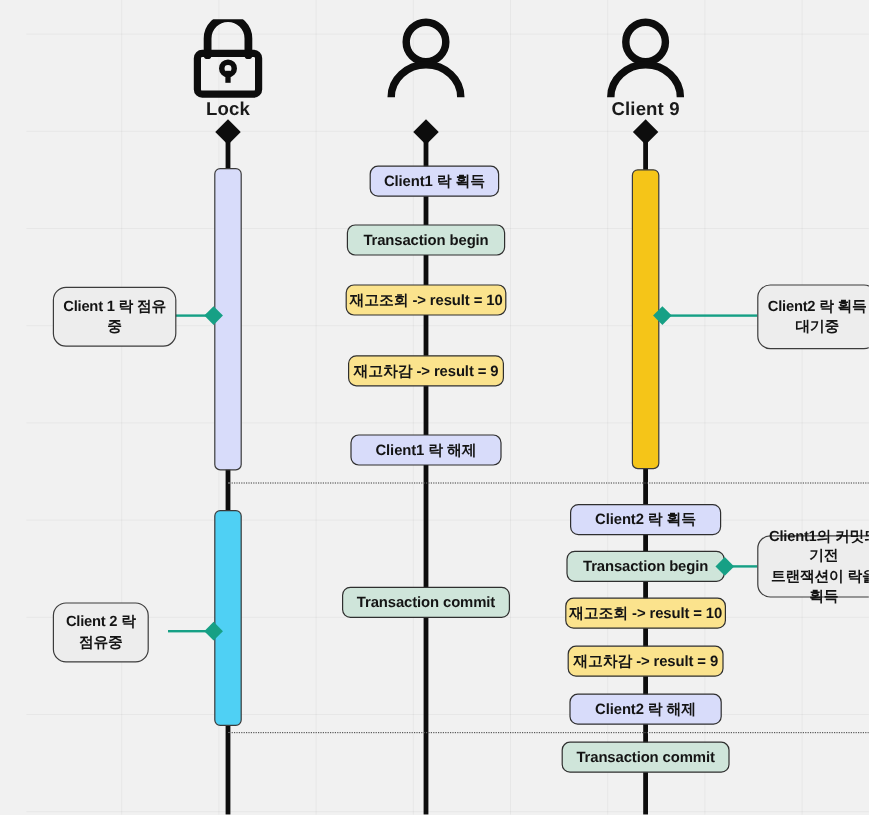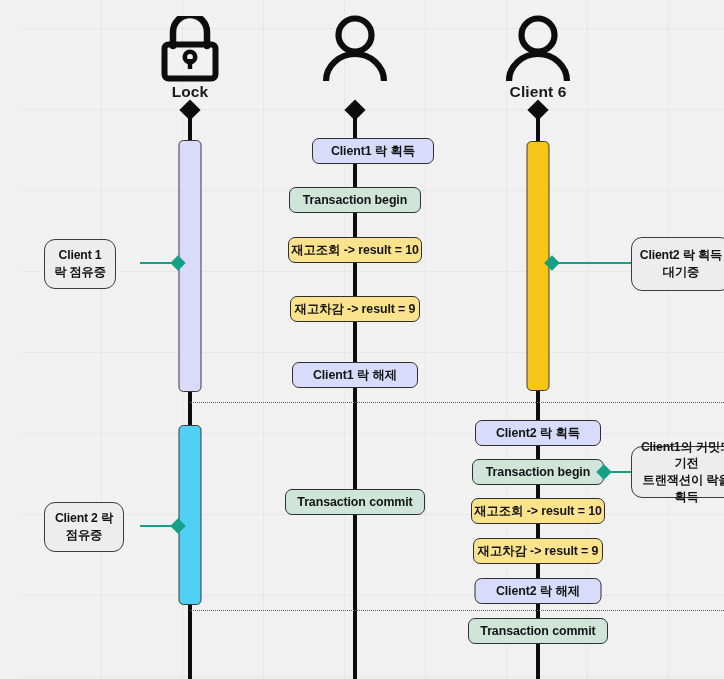--- a/index.html
+++ b/index.html
@@ -166,42 +166,42 @@
     </div>
     <div class="lifeline" style="left: 516px; top: 108px; height: 571px;"></div>
     <div class="actor-diamond" style="left: 516px; top: 110px;"></div>
     <div class="actor" style="left: 516px; top: 12px;">
       <div class="actor-icon">
         <svg width="66" height="68" viewBox="0 0 66 68" xmlns="http://www.w3.org/2000/svg">
           <circle cx="33" cy="21" r="16.5" fill="none" stroke="#0d0d0d" stroke-width="6.2"></circle>
           <path d="M4 67 A29 27 0 0 1 62 67" fill="none" stroke="#0d0d0d" stroke-width="6.2"></path>
         </svg>
       </div>
-      <div class="actor-label">Client 6</div>
+      <div class="actor-label">Client 9</div>
     </div>
     <div class="activation" style="left: 168px; top: 140px; height: 252px; background: rgb(216, 220, 250);"></div>
     <div class="activation" style="left: 168px; top: 425px; height: 180px; background: rgb(79, 208, 244);"></div>
     <div class="activation" style="left: 516px; top: 141px; height: 250px; background: rgb(245, 197, 24);"></div>
     <div class="dotted" style="left: 168px; top: 402px; width: 556px;"></div>
     <div class="dotted" style="left: 168px; top: 610px; width: 556px;"></div>
-    <div class="msgbox purple" style="left: 351px; top: 151px; width: 122px;">Client1 락 획득</div>
+    <div class="msgbox purple" style="left: 340px; top: 151px; width: 108px;">Client1 락 획득</div>
     <div class="msgbox green" style="left: 333px; top: 200px; width: 132px;">Transaction begin</div>
     <div class="msgbox yellow" style="left: 333px; top: 250px; width: 134px;">재고조회 -&gt; result = 10</div>
     <div class="msgbox yellow" style="left: 333px; top: 309px; width: 130px;">재고차감 -&gt; result = 9</div>
     <div class="msgbox purple" style="left: 333px; top: 375px; width: 126px;">Client1 락 해제</div>
     <div class="msgbox green" style="left: 333px; top: 502px; width: 140px;">Transaction commit</div>
     <div class="msgbox purple" style="left: 516px; top: 433px; width: 126px;">Client2 락 획득</div>
     <div class="msgbox green" style="left: 516px; top: 472px; width: 132px;">Transaction begin</div>
     <div class="msgbox yellow" style="left: 516px; top: 511px; width: 134px;">재고조회 -&gt; result = 10</div>
     <div class="msgbox yellow" style="left: 516px; top: 551px; width: 130px;">재고차감 -&gt; result = 9</div>
     <div class="msgbox purple" style="left: 516px; top: 591px; width: 127px;">Client2 락 해제</div>
     <div class="msgbox green" style="left: 516px; top: 631px; width: 140px;">Transaction commit</div>
     <div class="connector" style="left: 118px; top: 263px; width: 38px;"></div>
     <div class="conn-diamond" style="left: 156px; top: 263px;"></div>
-    <div class="note" style="left: 22px; top: 264px; width: 72px; height: 50px;">
+    <div class="note" style="left: 22px; top: 264px; width: 103px; height: 50px;">
       <div>
         <div>Client 1 락 점유중</div>
       </div>
     </div>
     <div class="connector" style="left: 530px; top: 263px; width: 79px;"></div>
     <div class="conn-diamond" style="left: 530px; top: 263px;"></div>
     <div class="note" style="left: 609px; top: 264px; width: 100px; height: 54px;">
       <div>
         <div>Client2 락 획득</div>
         <div>대기중</div>

